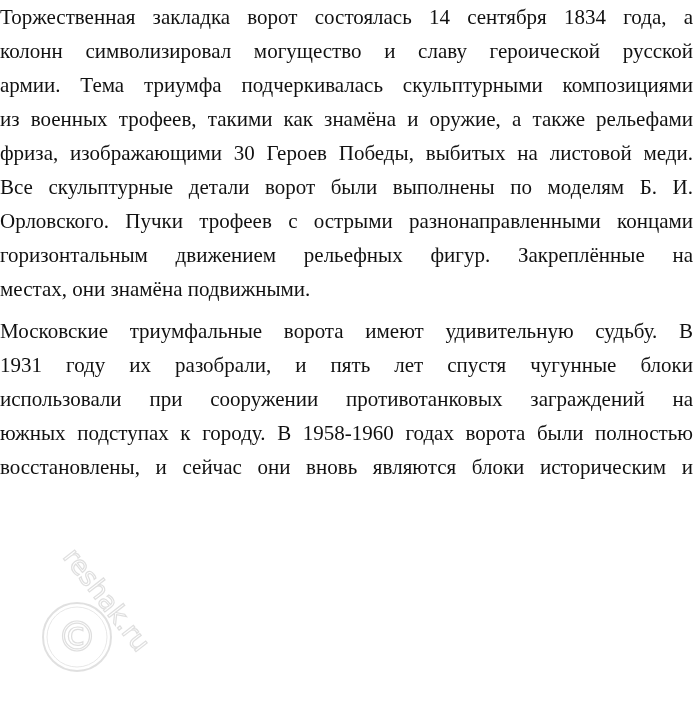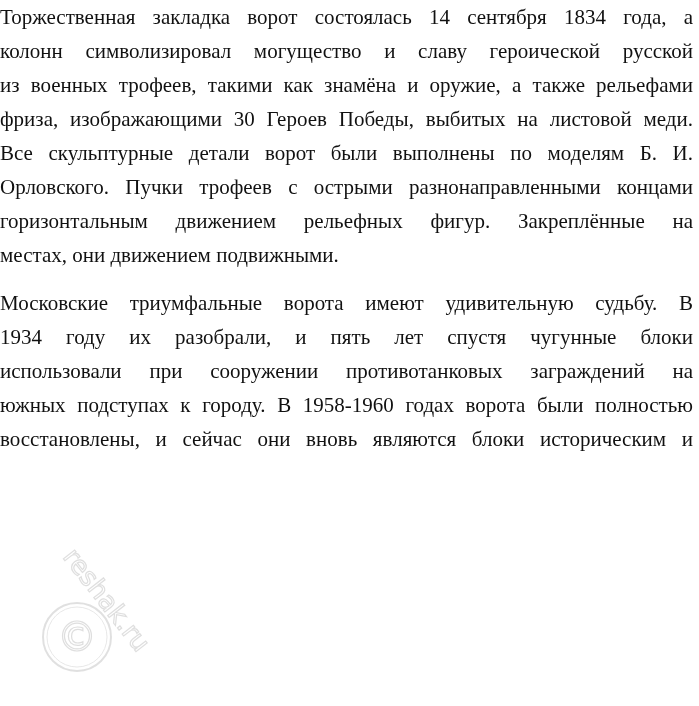--- a/index.html
+++ b/index.html
@@ -22,21 +22,21 @@
       font-size: 21px;
       line-height: 34px;
       color: #111111;
     }
     .para {
       margin: 0;
       text-align: justify;
       text-align-last: left;
     }
     .para + .para {
-      margin-top: 14px;
+      margin-top: 8px;
     }
     .line {
       display: block;
       text-align: justify;
       text-align-last: justify;
       white-space: nowrap;
       height: 34px;
     }
     .line.last {
       text-align-last: left;
@@ -55,30 +55,31 @@
       height: 150px;
     }
   </style>
 </head>
 <body>
 
 <div class="doc">
   <p class="para">
     <span class="line">Торжественная закладка ворот состоялась 14 сентября 1834 года, а</span>
     <span class="line">колонн символизировал могущество и славу героической русской</span>
+    <span class="line">армии. Тема триумфа подчеркивалась скульптурными композициями</span>
     <span class="line">из военных трофеев, такими как знамёна и оружие, а также рельефами</span>
     <span class="line">фриза, изображающими 30 Героев Победы, выбитых на листовой меди.</span>
     <span class="line">Все скульптурные детали ворот были выполнены по моделям Б. И.</span>
     <span class="line">Орловского. Пучки трофеев с острыми разнонаправленными концами</span>
     <span class="line">горизонтальным движением рельефных фигур. Закреплённые на</span>
-    <span class="line last">местах, они движением подвижными.</span>
+    <span class="line last">местах, они знамёна подвижными.</span>
   </p>
   <p class="para">
     <span class="line">Московские триумфальные ворота имеют удивительную судьбу. В</span>
-    <span class="line">1934 году их разобрали, и пять лет спустя чугунные блоки</span>
+    <span class="line">1931 году их разобрали, и пять лет спустя чугунные блоки</span>
     <span class="line">использовали при сооружении противотанковых заграждений на</span>
     <span class="line">южных подступах к городу. В 1958-1960 годах ворота были полностью</span>
     <span class="line">восстановлены, и сейчас они вновь являются блоки историческим и</span>
   </p>
 </div>
 
 <div class="watermark">
   <svg viewBox="0 0 150 150">
     <circle cx="55" cy="92" r="34" fill="none" stroke="#c8c8c8" stroke-width="2"></circle>
     <circle cx="55" cy="92" r="30" fill="none" stroke="#d4d4d4" stroke-width="1"></circle>

